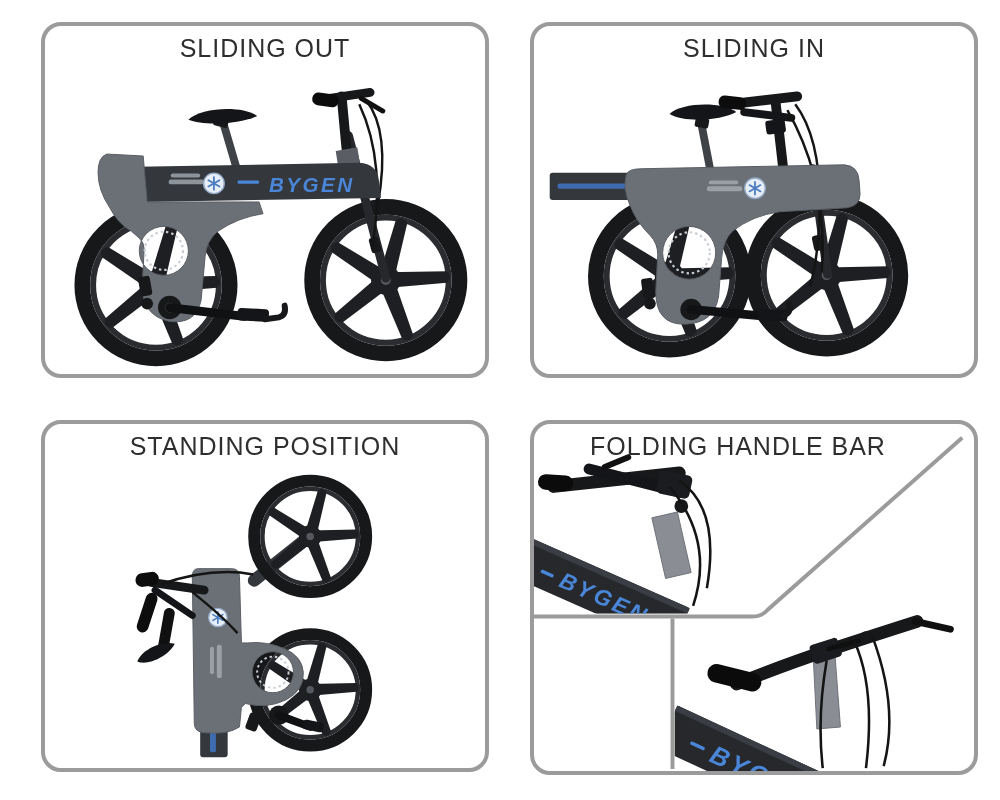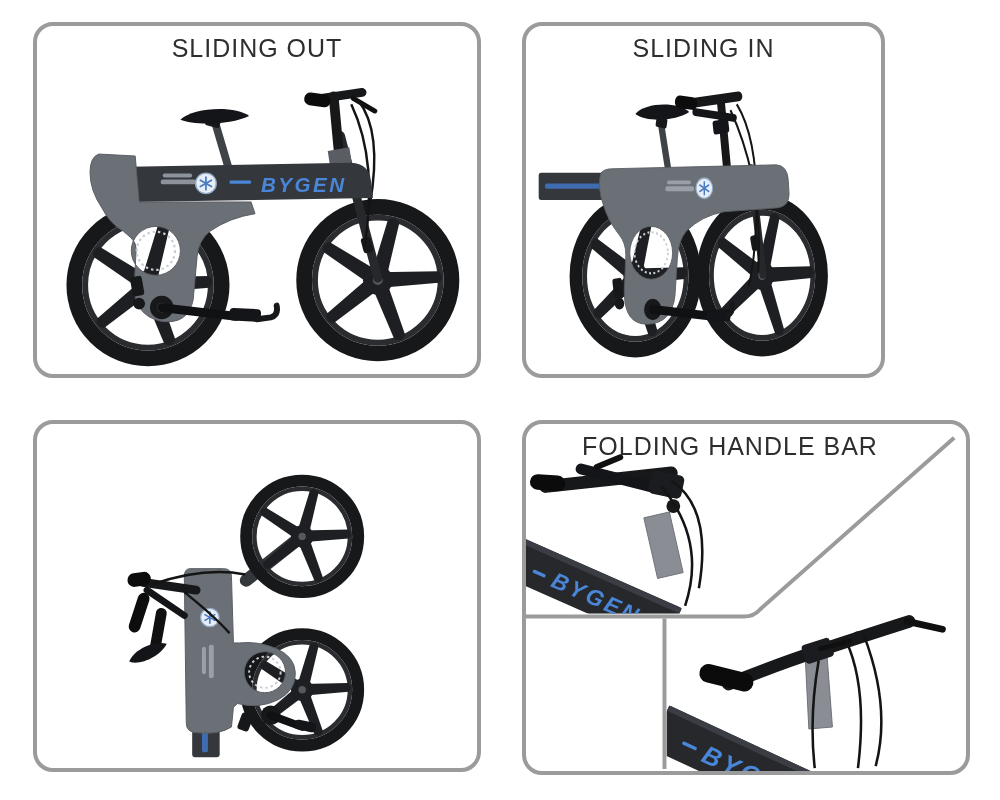--- a/index.html
+++ b/index.html
@@ -4,23 +4,23 @@
 <style>
   :root{
     --panel-border:#9b9b9b; --title-text:#2e2e2e; --accent-blue:#4a86d8;
     --stripe-blue:#3f6cb0; --frame-dark:#34373c; --body-gray:#6b7077;
     --tire-black:#17181a; --background:#ffffff;
   }
   html,body{margin:0;padding:0;}
   body{width:1000px;height:800px;background:var(--background);
        font-family:"Liberation Sans",sans-serif;position:relative;overflow:hidden;}
   .panel{position:absolute;box-sizing:border-box;border:4px solid var(--panel-border);
-         border-radius:20px;background:#fff;}
+         border-radius:20px;background:#fff;margin-left:8px;}
   .panel.p1{left:33px;top:22px;width:448px;height:356px;}
-  .panel.p2{left:522px;top:22px;width:363px;height:356px;}
+  .panel.p2{left:522px;top:22px;width:448px;height:356px;}
   .panel.p3{left:33px;top:420px;width:448px;height:352px;}
   .panel.p4{left:522px;top:420px;width:448px;height:355px;}
   .panel h2{margin:0;position:absolute;top:8px;left:0;right:0;text-align:center;
             font-size:25px;font-weight:400;letter-spacing:1px;color:var(--title-text);
             font-family:"Liberation Sans",sans-serif;z-index:3;}
   .panel.p4 h2{right:60px;padding-left:28px;}
   .panel svg.scene{position:absolute;left:0;top:0;width:100%;height:100%;display:block;}
   .defs{position:absolute;width:0;height:0;}
 </style>
 </head>
@@ -142,20 +142,21 @@
     </g>
     <g>
       <rect x="178" y="158" width="30" height="4" rx="2" fill="#9aa0a8"></rect>
       <rect x="176" y="164" width="36" height="5" rx="2" fill="#9aa0a8"></rect>
     </g>
     <use href="#logo-badge" transform="translate(225,166)"></use>
   </svg>
 </section>
 
 <section class="panel p3">
+  <h2>STANDING POSITION</h2>
   <svg class="scene" viewBox="0 0 448 352" preserveAspectRatio="none">
     <g>
       <rect x="158" y="165" width="28" height="176" rx="3" fill="#34373c"></rect>
       <rect x="168" y="298" width="6" height="38" rx="2" style="fill:var(--stripe-blue)"></rect>
     </g>
     <path d="M 213 160 L 267 117" stroke="#34373c" stroke-width="13" stroke-linecap="round" fill="none"></path>
     <use href="#mag-wheel" transform="translate(270,115) scale(0.76)"></use>
     <use href="#mag-wheel" transform="translate(270,272) scale(0.76)"></use>
     <path fill-rule="evenodd" fill="#6b7077" stroke="#595d63" stroke-width="1" d="M 156 148 Q 150 148 150 156 L 152 306 Q 152 316 164 316 Q 186 318 198 310 L 200 290 L 204 286 Q 226 292 246 282 Q 264 272 263 254 Q 262 238 244 230 Q 226 222 206 224 L 200 224 L 198 156 Q 198 148 190 148 Z
              M 232 254 m -21 0 a 21 21 0 1 0 42 0 a 21 21 0 1 0 -42 0 Z"></path>

